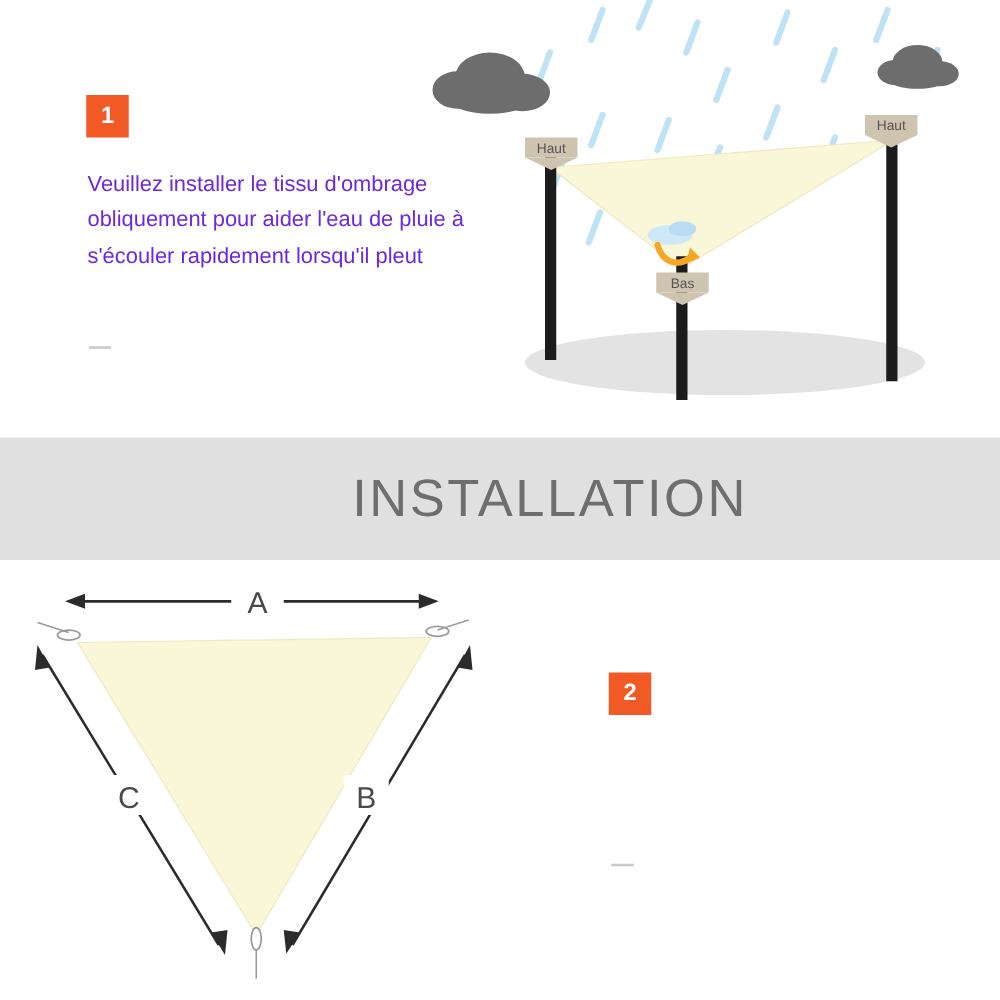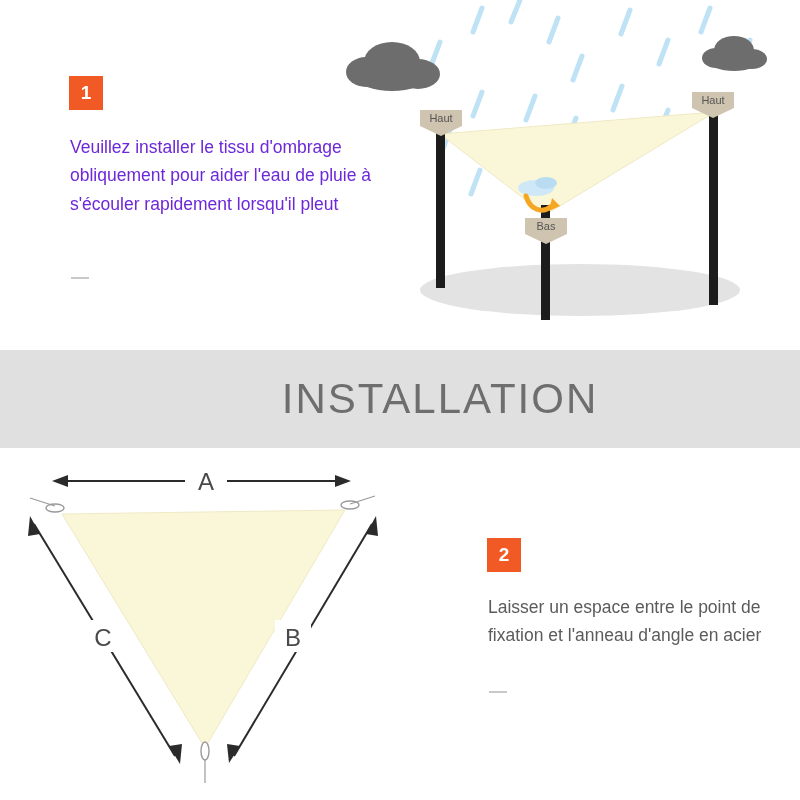--- a/index.html
+++ b/index.html
@@ -148,21 +148,20 @@
 
   <div class="banner">
     <div class="banner-title">INSTALLATION</div>
   </div>
 
   <div class="section2"></div>
 
   <div class="step-badge step2-badge">
     <span>2</span>
   </div>
-  <div class="step2-text">Laisser un espace entre le point de fixation et l'anneau d'angle en acier</div>
   <div class="dash step2-dash"></div>
 
   <div class="illu2">
     <svg width="420" height="352" viewBox="0 0 420 352">
 
       <path d="M62,66 L345,62 L205,300 Z" fill="#faf6d8" stroke="#efe9c4" stroke-width="1"></path>
 
       <g fill="none" stroke="#9a9a9a" stroke-width="1.4">
         <ellipse cx="55" cy="60" rx="9" ry="4" fill="#fff"></ellipse>
         <ellipse cx="350" cy="57" rx="9" ry="4" fill="#fff"></ellipse>

